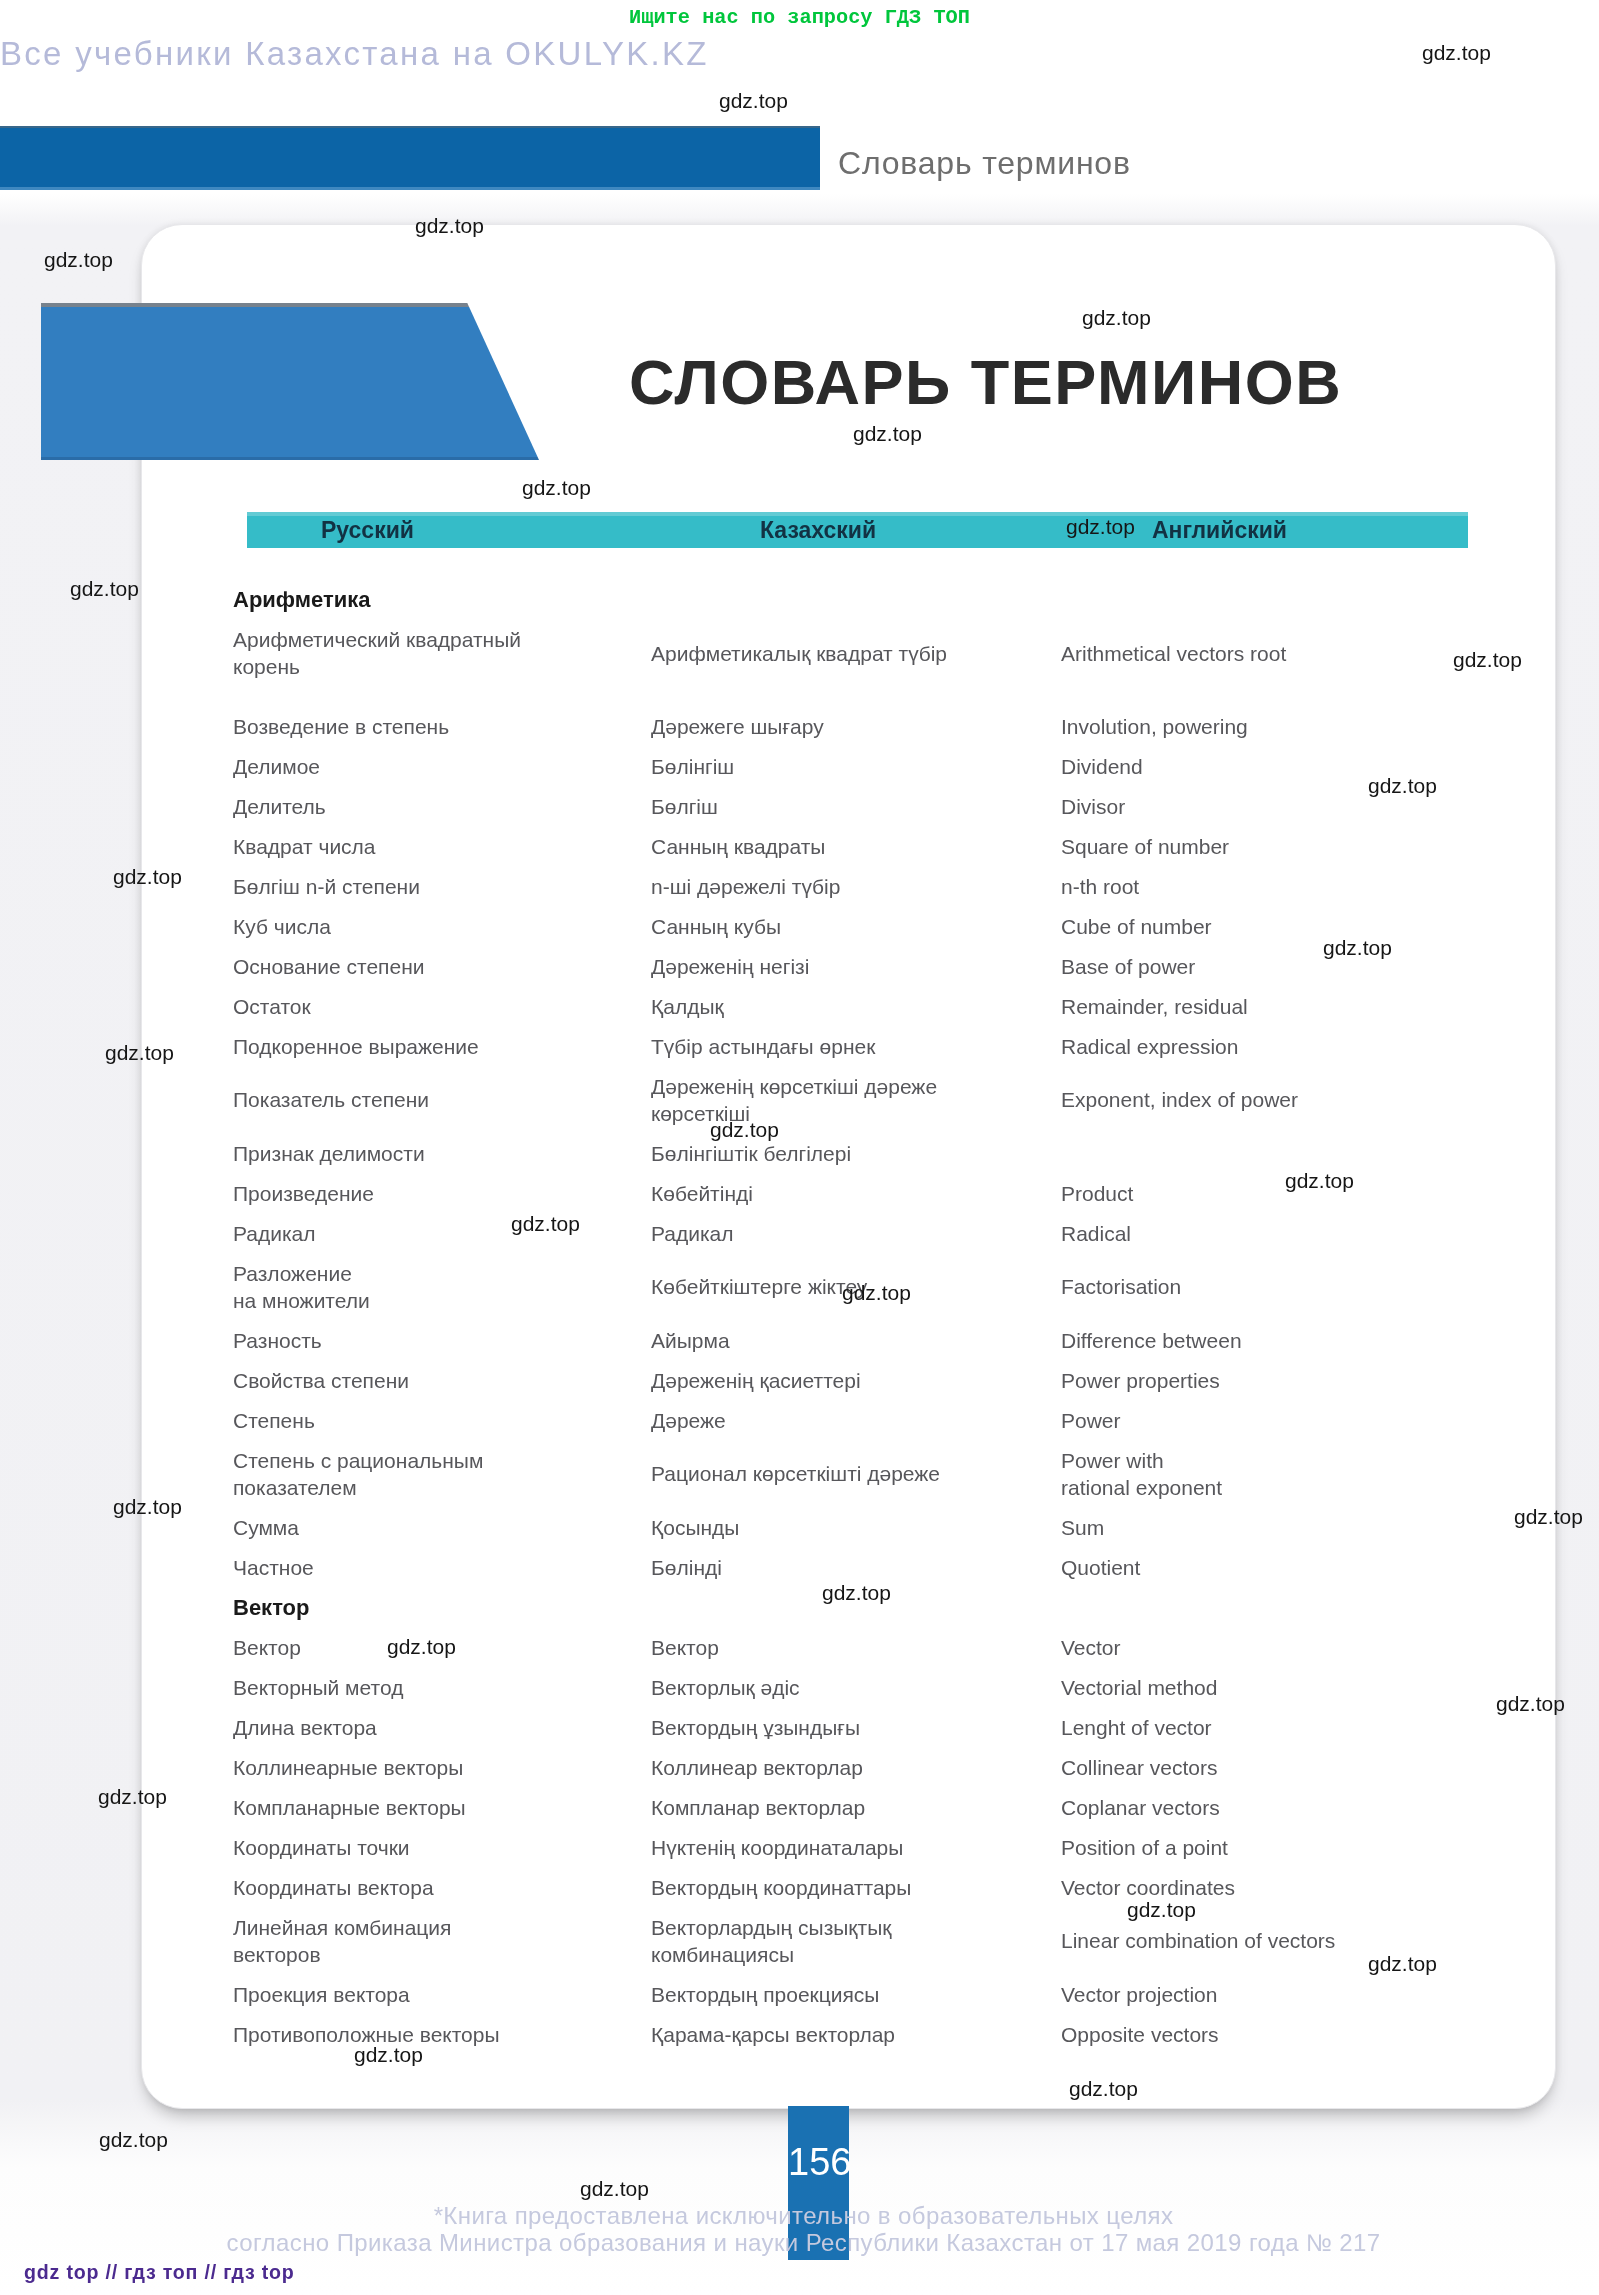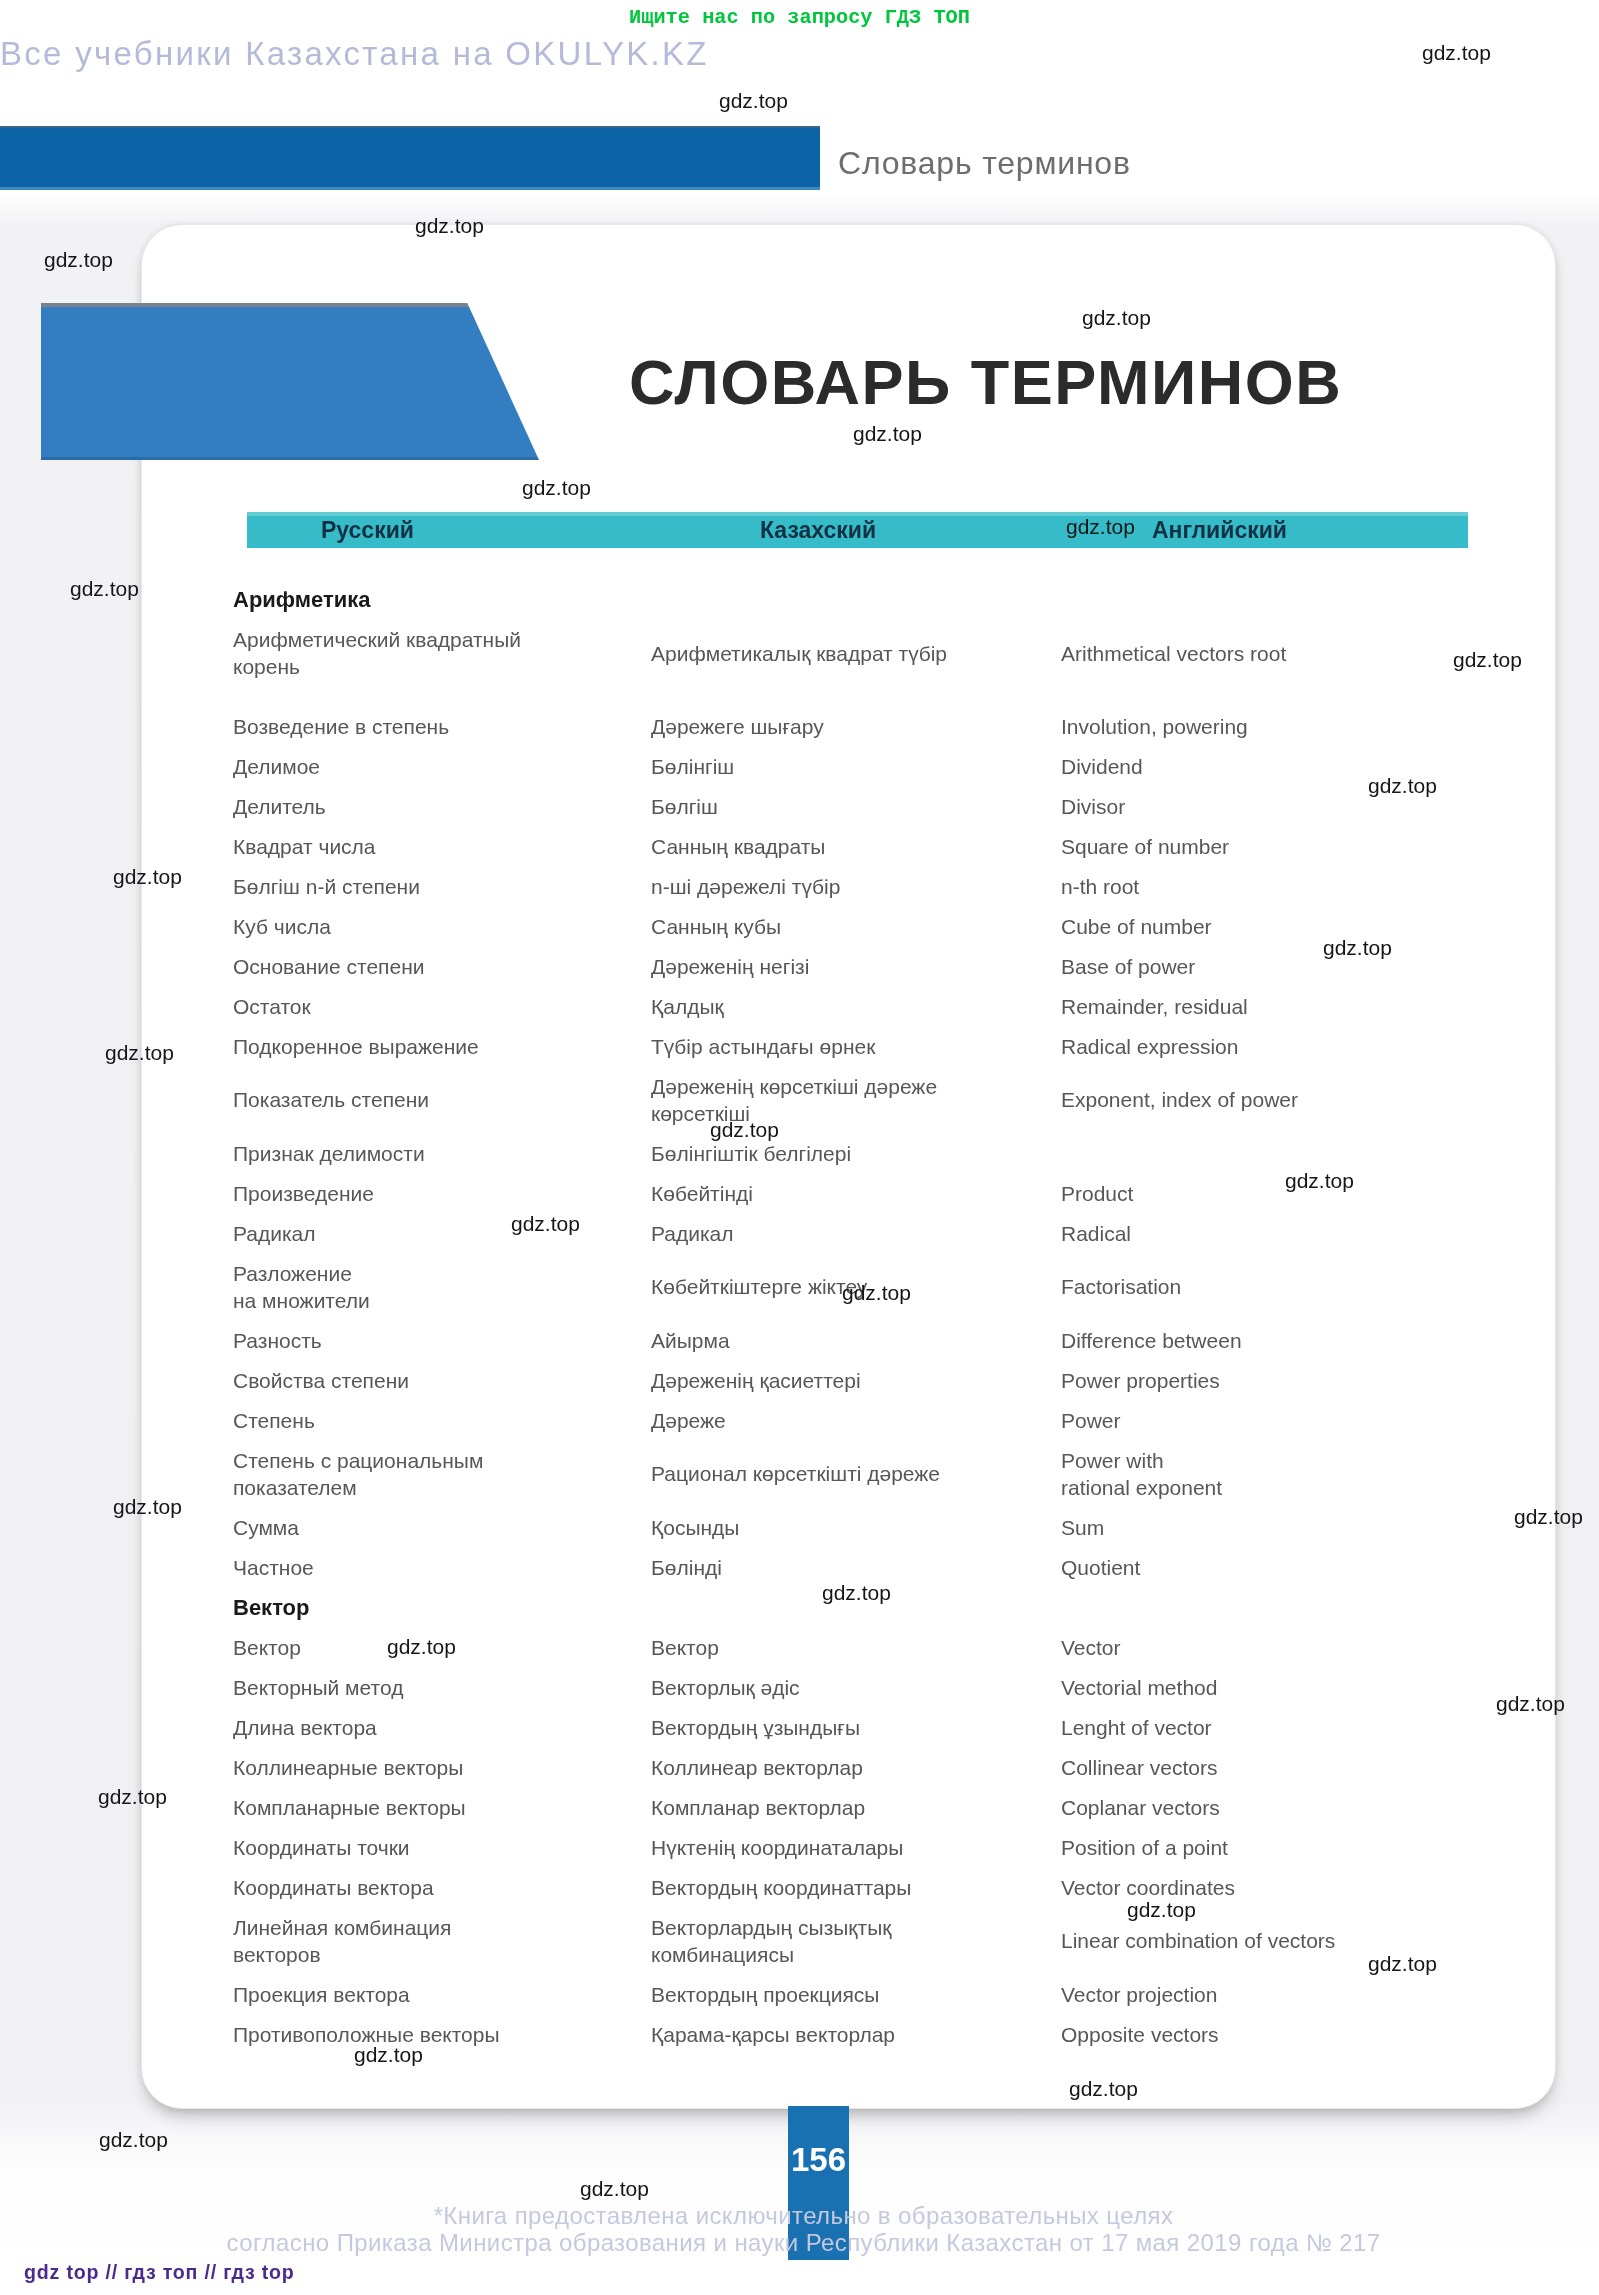--- a/index.html
+++ b/index.html
@@ -27,21 +27,21 @@
   .thead span{position:absolute;top:0;line-height:36px;font-size:23px;font-weight:bold;color:#123243;}
   .th-ru{left:74px;} .th-kk{left:513px;} .th-en{left:905px;}
   #glossary{position:absolute;left:233px;top:558px;width:1242px;display:flex;flex-direction:column;gap:13px;margin-top:28px;}
   #glossary > :nth-child(3){margin-top:19.6px;}
   .g-section{font-size:22px;font-weight:bold;color:#1a1a1a;line-height:27px;}
   .g-row{display:grid;grid-template-columns:418px 410px 414px;align-items:center;}
   .g-cell{font-size:21px;color:#57575b;line-height:27px;}
   .g-cell .line{display:block;white-space:nowrap;}
   .pagenum-bar{position:absolute;left:788px;top:2106px;width:61px;height:154px;background:#1a71b2;
     text-align:center;box-sizing:border-box;padding-top:35px;}
-  .pagenum-bar span{font-size:33px;font-weight:bold;color:#ffffff;}
+  .pagenum-bar span{font-size:38px;font-weight:normal;color:#ffffff;}
   .footer-line{position:absolute;left:8px;right:0;text-align:center;font-size:24px;letter-spacing:0.4px;color:#c5c9de;}
   .footer-1{top:2202px;} .footer-2{top:2229px;}
   .footer-links{position:absolute;left:0;right:0;top:2261px;text-align:left;
     font-size:19.6px;font-weight:bold;color:#4b2a8f;letter-spacing:0.8px;padding-left:24px;}
   #watermarks .wm{position:absolute;font-size:21px;color:#161616;white-space:nowrap;}
 </style>
 </head>
 <body>
 
 <div class="page">

